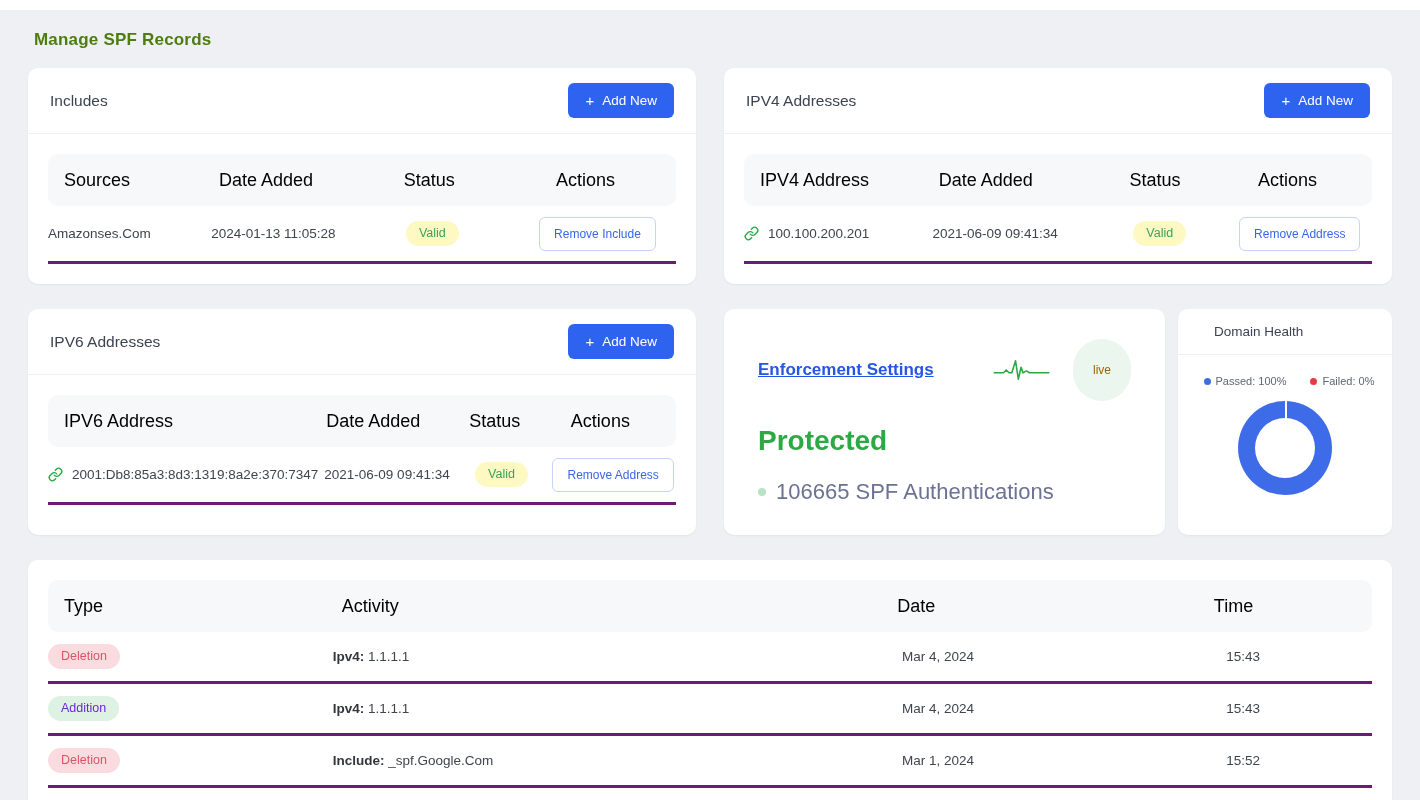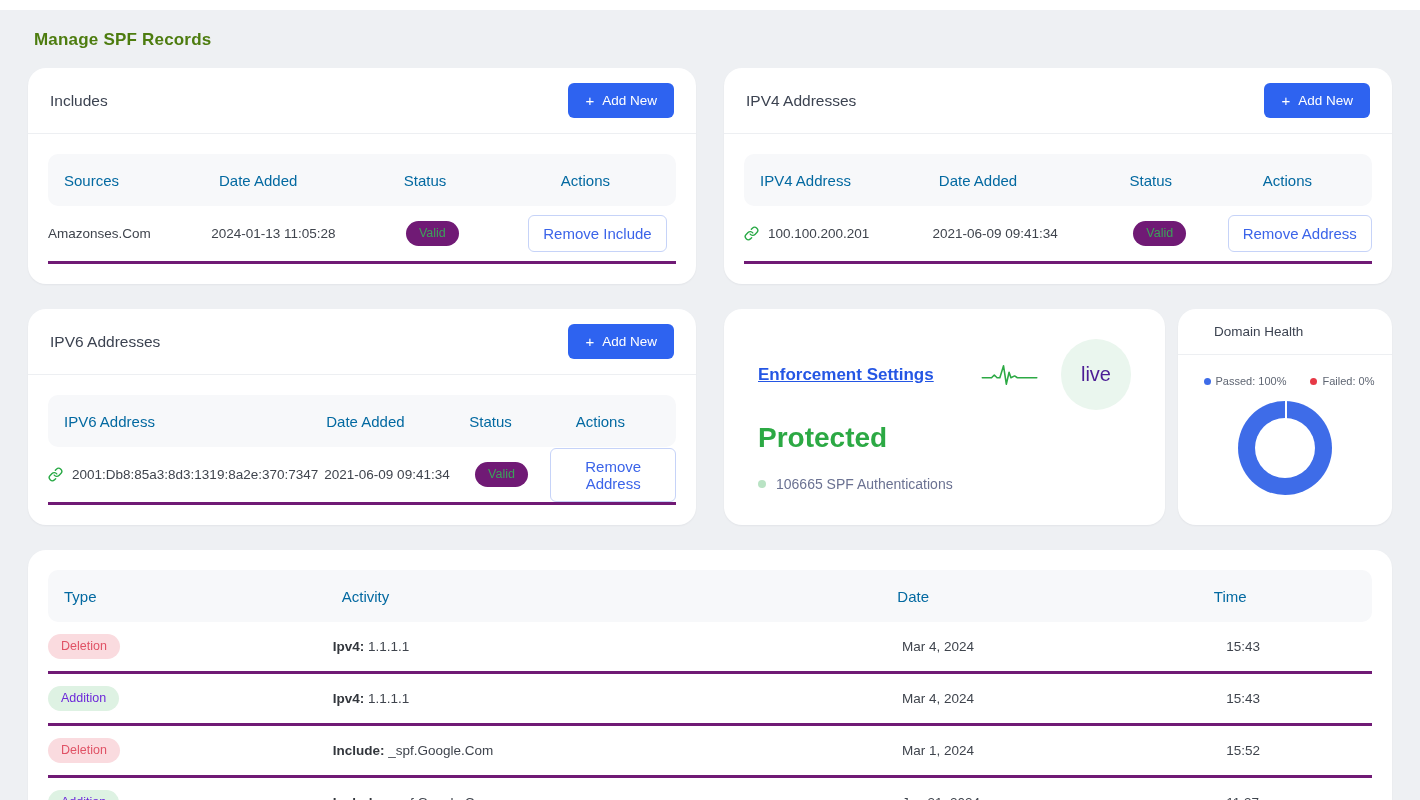--- a/index.html
+++ b/index.html
@@ -13,85 +13,85 @@
   .top-strip { height:10px; background:#ffffff; }
   .page { padding:0 28px; }
   .page-title {
     font-size:17px; font-weight:bold; color:#4d7c0f;
     margin:20px 0 18px 6px; letter-spacing:.2px;
   }
   .grid-2 { display:grid; grid-template-columns:1fr 1fr; gap:25px 28px; }
   .right-split { display:grid; grid-template-columns:1fr 214px; gap:13px; }
 
   .card {
-    background:#fff; border-radius:18px;
+    background:#fff; border-radius:10px;
     box-shadow:0 1px 2px rgba(16,24,40,.05);
   }
   .card-head {
     display:flex; align-items:center; justify-content:space-between;
     padding:15px 22px; border-bottom:1px solid #edeff2; min-height:56px;
   }
   .card-title { font-size:15.5px; color:#3c4351; font-weight:500; }
   .btn-primary {
     background:#2e63f0; color:#fff; border:none; border-radius:6px;
     font-size:13.5px; padding:10px 17px; cursor:pointer;
     display:inline-flex; align-items:center; gap:8px;
     font-family:"Liberation Sans", sans-serif;
   }
   .btn-primary .plus { font-size:15px; line-height:1; font-weight:400; }
   .card-body { padding:20px; }
 
   .tbl-head {
     display:grid; align-items:center;
     background:#f7f8fa; border-radius:10px; height:52px;
-    padding:0 16px; color:#0369a1; font-size:15px;
+    padding:0 16px; color:#000000; font-size:18px;
   }
   .tbl-row {
     display:grid; align-items:center;
     min-height:58px; border-bottom:3px solid #701a75;
     font-size:13.5px; color:#3f444d;
   }
   .cols-includes { grid-template-columns:26% 31% 18% 25%; }
   .cols-ipv4     { grid-template-columns:30% 32% 15% 23%; }
   .cols-ipv6     { grid-template-columns:44% 24% 12% 20%; }
   .cols-activity { grid-template-columns:21.5% 43% 24.5% 11%; }
   .th-center { text-align:center; }
   .cell-actions { text-align:center; }
   .cell-addr { display:flex; align-items:center; gap:9px; }
 
   .pill {
     display:inline-block; border-radius:999px; padding:6px 13px;
     font-size:12.5px; line-height:1.1;
   }
-  .pill-valid    { background:#701a75; color:#3da15a; }
+  .pill-valid    { background:#fef9c3; color:#3da15a; }
   .pill-deletion { background:#fadbdf; color:#e05265; }
   .pill-addition { background:#def2e3; color:#6d28d9; }
 
   .btn-outline {
     background:#fff; border:1px solid #c6d3f8; color:#3b64e9;
-    border-radius:6px; font-size:15px; padding:9px 14px; cursor:pointer;
+    border-radius:6px; font-size:12px; padding:9px 14px; cursor:pointer;
     font-family:"Liberation Sans", sans-serif;
   }
 
   
   .enforce { padding:30px 34px; min-height:202px; }
   .enforce-top { display:flex; align-items:center; }
   .enforce-link {
     font-size:17px; font-weight:600; color:#2456e4;
     text-decoration:underline; cursor:pointer;
   }
   .enforce-spacer { flex:1; }
   .heartbeat { margin-right:22px; display:flex; align-items:center; }
   .live-badge {
-    background:#eaf6ee; color:#4c1d95; font-size:20px;
+    background:#eaf6ee; color:#a16207; font-size:12px;
     border-radius:999px; padding:24px 20px;
   }
-  .protected { font-size:28px; font-weight:bold; color:#2ca944; margin-top:12px; }
+  .protected { font-size:28px; font-weight:bold; color:#2ca944; margin-top:24px; }
   .auth-line {
-    margin-top:22px; font-size:14px; color:#6b7292;
+    margin-top:22px; font-size:22px; color:#6b7292;
     display:flex; align-items:center; gap:10px;
   }
   .auth-dot { width:8px; height:8px; border-radius:50%; background:#b9e3c4; flex:0 0 auto; }
 
   
   .dh-head { padding:15px 36px; border-bottom:1px solid #edeff2; }
   .dh-title { font-size:13.5px; color:#3c4351; font-weight:500; }
   .dh-body { padding:14px 10px 18px 10px; min-height:142px; }
   .dh-legend { display:flex; justify-content:center; gap:16px; margin:6px 0 14px 0; }
   .legend-item { display:flex; align-items:center; gap:5px; font-size:11px; color:#5f6673;padding-left:8px; }

